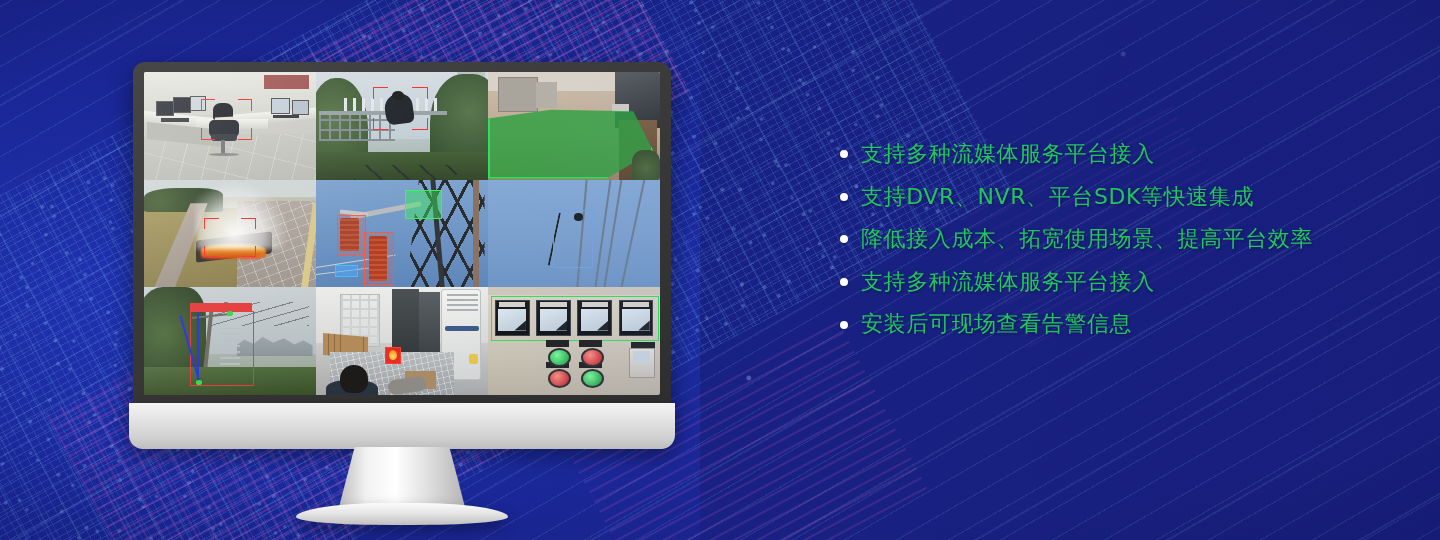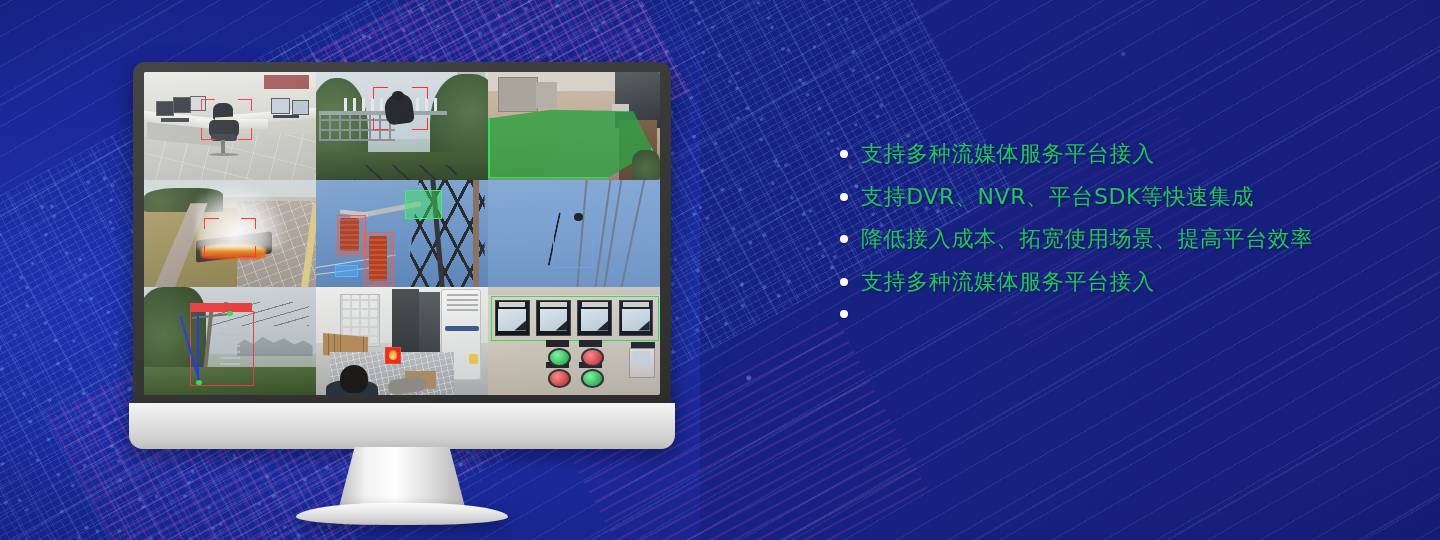--- a/index.html
+++ b/index.html
@@ -560,17 +560,18 @@
       <li>
         <span class="dot"></span>
         <span class="txt">降低接入成本、拓宽使用场景、提高平台效率</span>
       </li>
       <li>
         <span class="dot"></span>
         <span class="txt">支持多种流媒体服务平台接入</span>
       </li>
       <li>
         <span class="dot"></span>
+        <span class="txt">安装后可现场查看告警信息</span>
       </li>
     </ul>
   </div>
 
 </div>
 
 </body></html>

